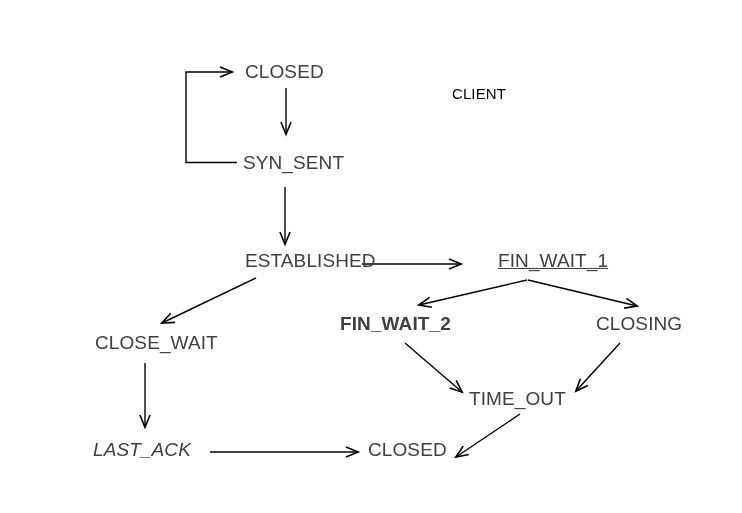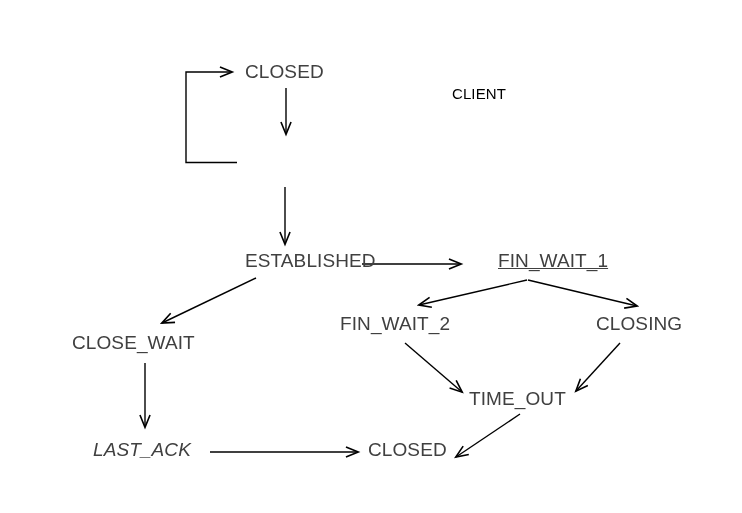--- a/index.html
+++ b/index.html
@@ -103,30 +103,31 @@
 
     <g>
       <line x1="210" y1="452" x2="358" y2="452" stroke="#000000" stroke-width="1.4" marker-end="url(#arrowhead)"></line>
     </g>
   </svg>
 
   <div class="title-label" style="left:452px; top:86px;">CLIENT</div>
 
   <div class="node-label" style="left:245px; top:62px;">CLOSED</div>
 
+  <div class="node-label" style="left:243px; top:153px;">SYN_SENT</div>
 
   <div class="node-label" style="left:245px; top:251px;">ESTABLISHED</div>
 
   <div class="node-label" style="left:498px; top:251px;text-decoration:underline;">FIN_WAIT_1</div>
 
-  <div class="node-label" style="left:340px; top:314px;">FIN_WAIT_2</div>
+  <div class="node-label" style="left:340px; top:314px;font-weight:bold;">FIN_WAIT_2</div>
 
   <div class="node-label" style="left:596px; top:314px;text-align:center;">CLOSING</div>
 
-  <div class="node-label" style="left:72px; top:333px;">CLOSE_WAIT</div>
+  <div class="node-label" style="left:95px; top:333px;">CLOSE_WAIT</div>
 
   <div class="node-label" style="left:469px; top:389px;text-align:right;">TIME_OUT</div>
 
   <div class="node-label" style="left:93px; top:440px;font-style:italic;">LAST_ACK</div>
 
   <div class="node-label" style="left:368px; top:440px;">CLOSED</div>
 
 </div>
 
 </body></html>

